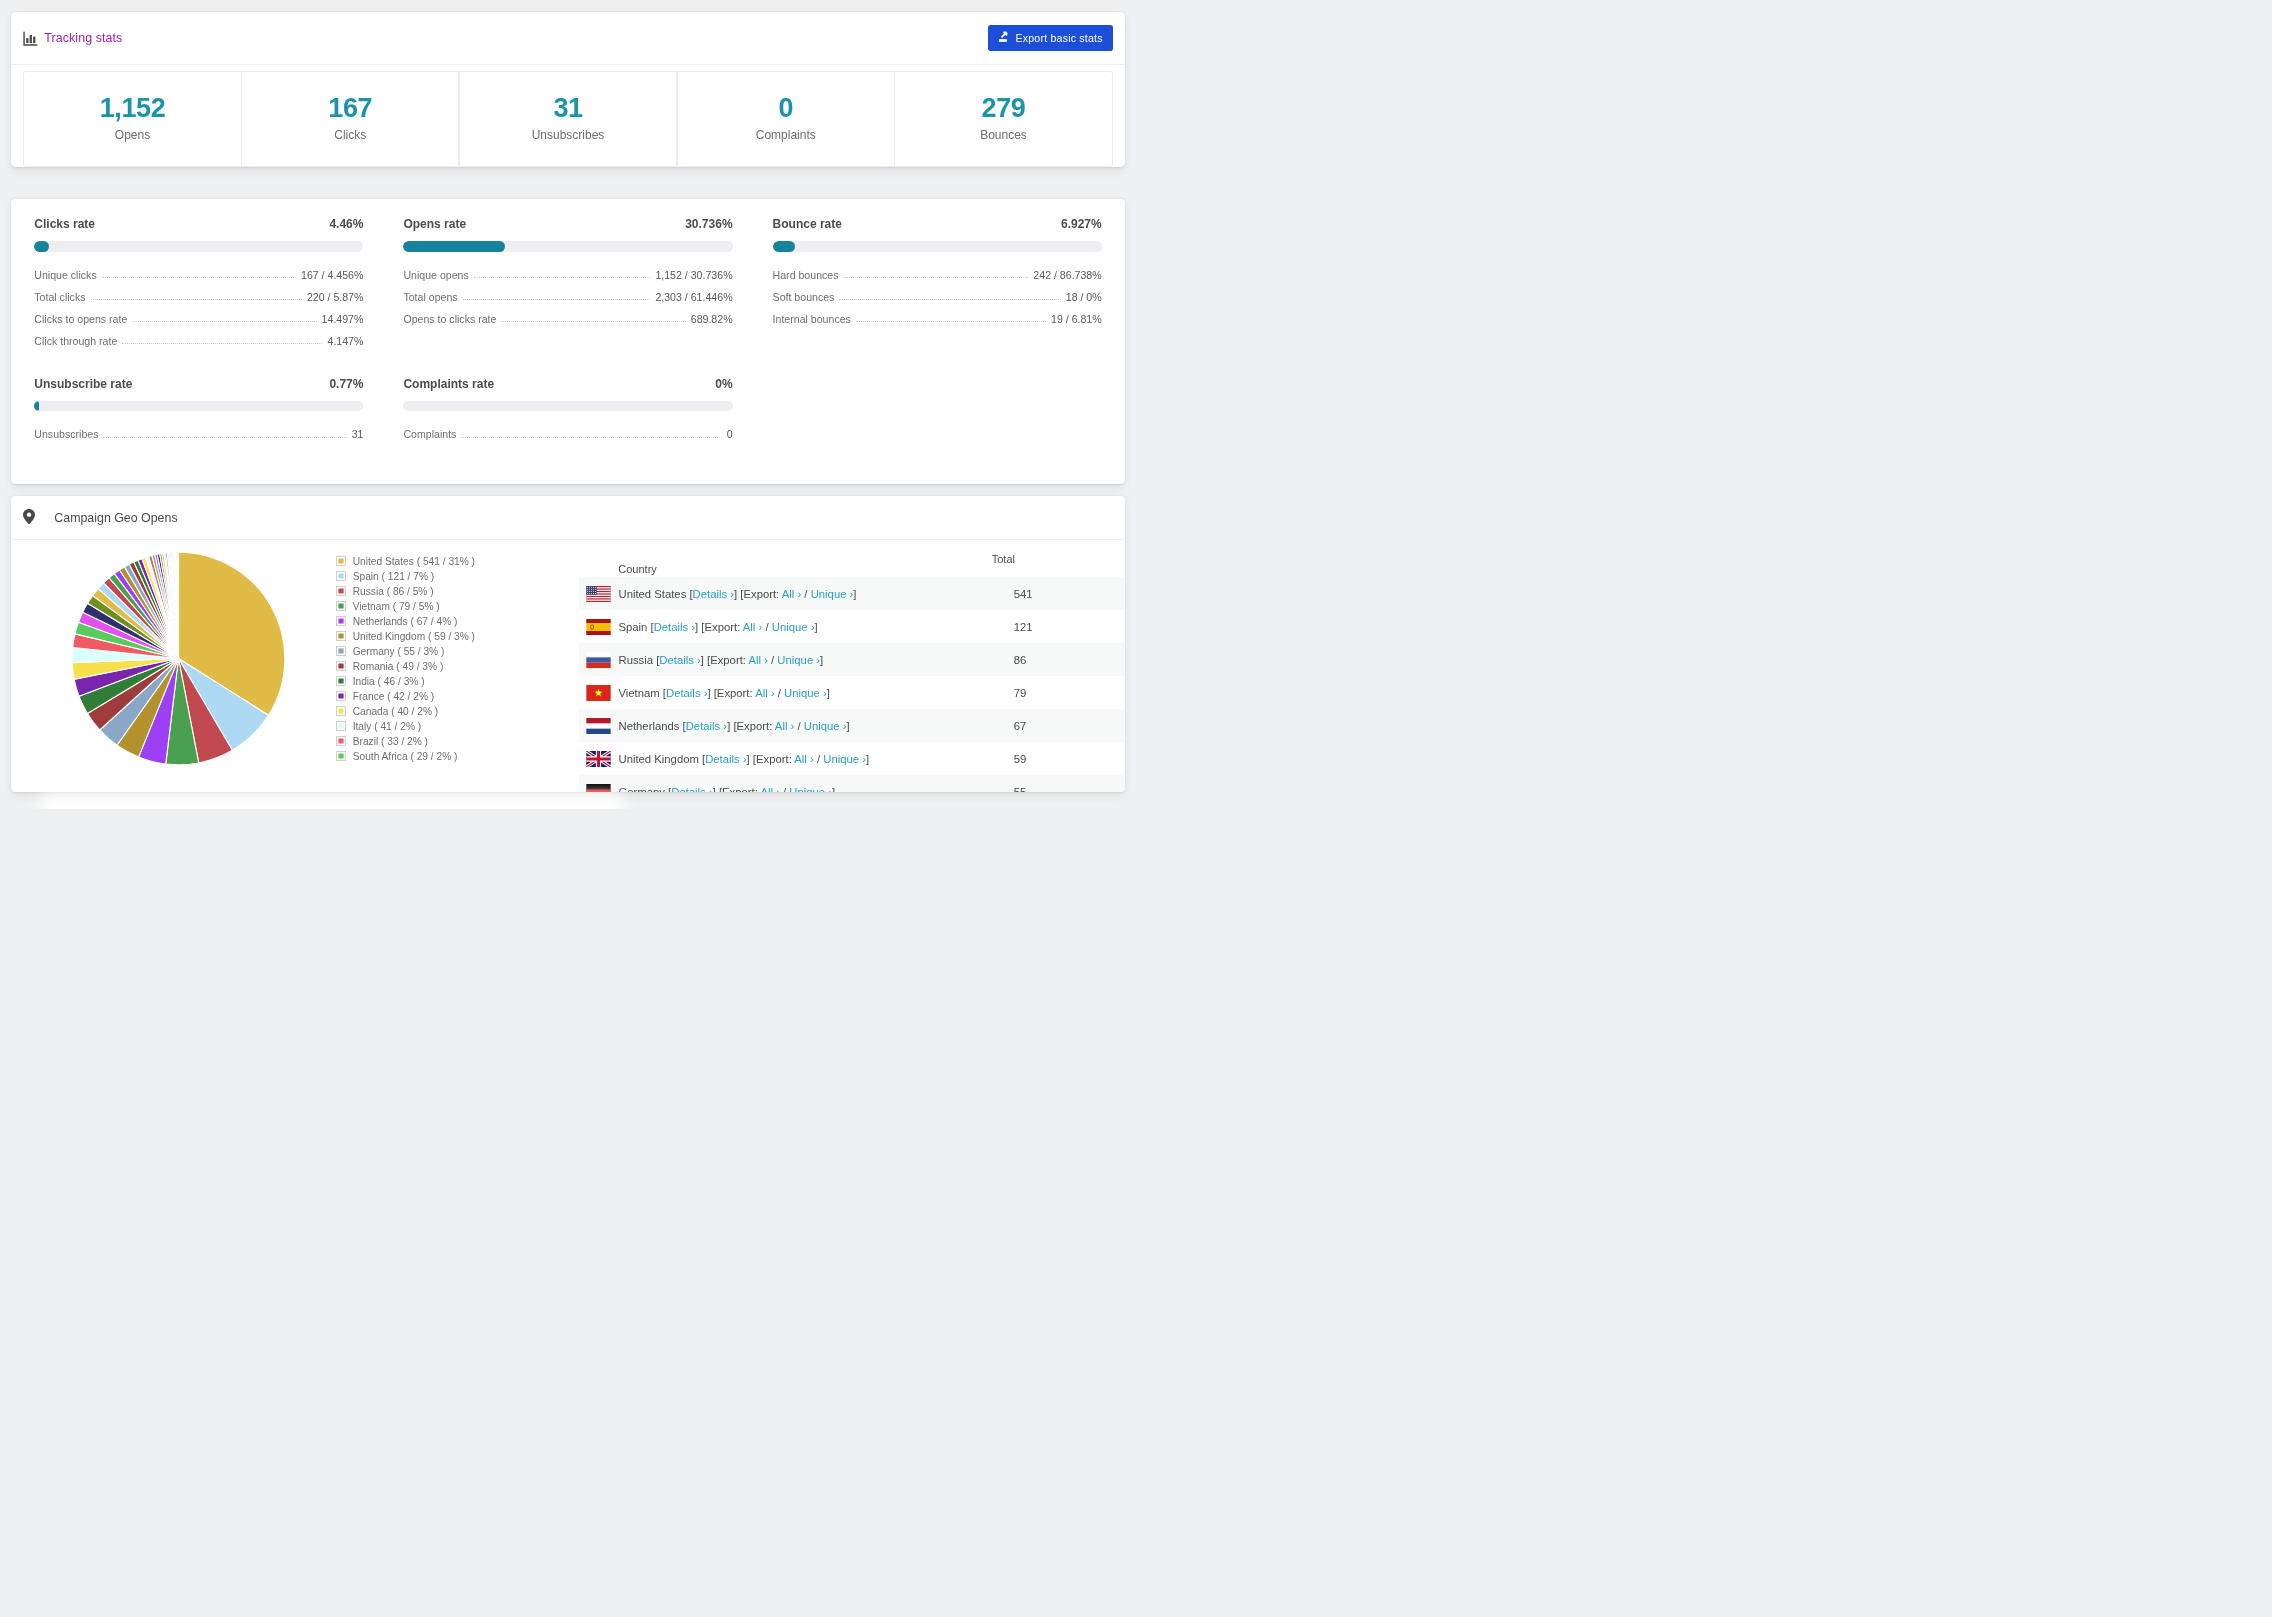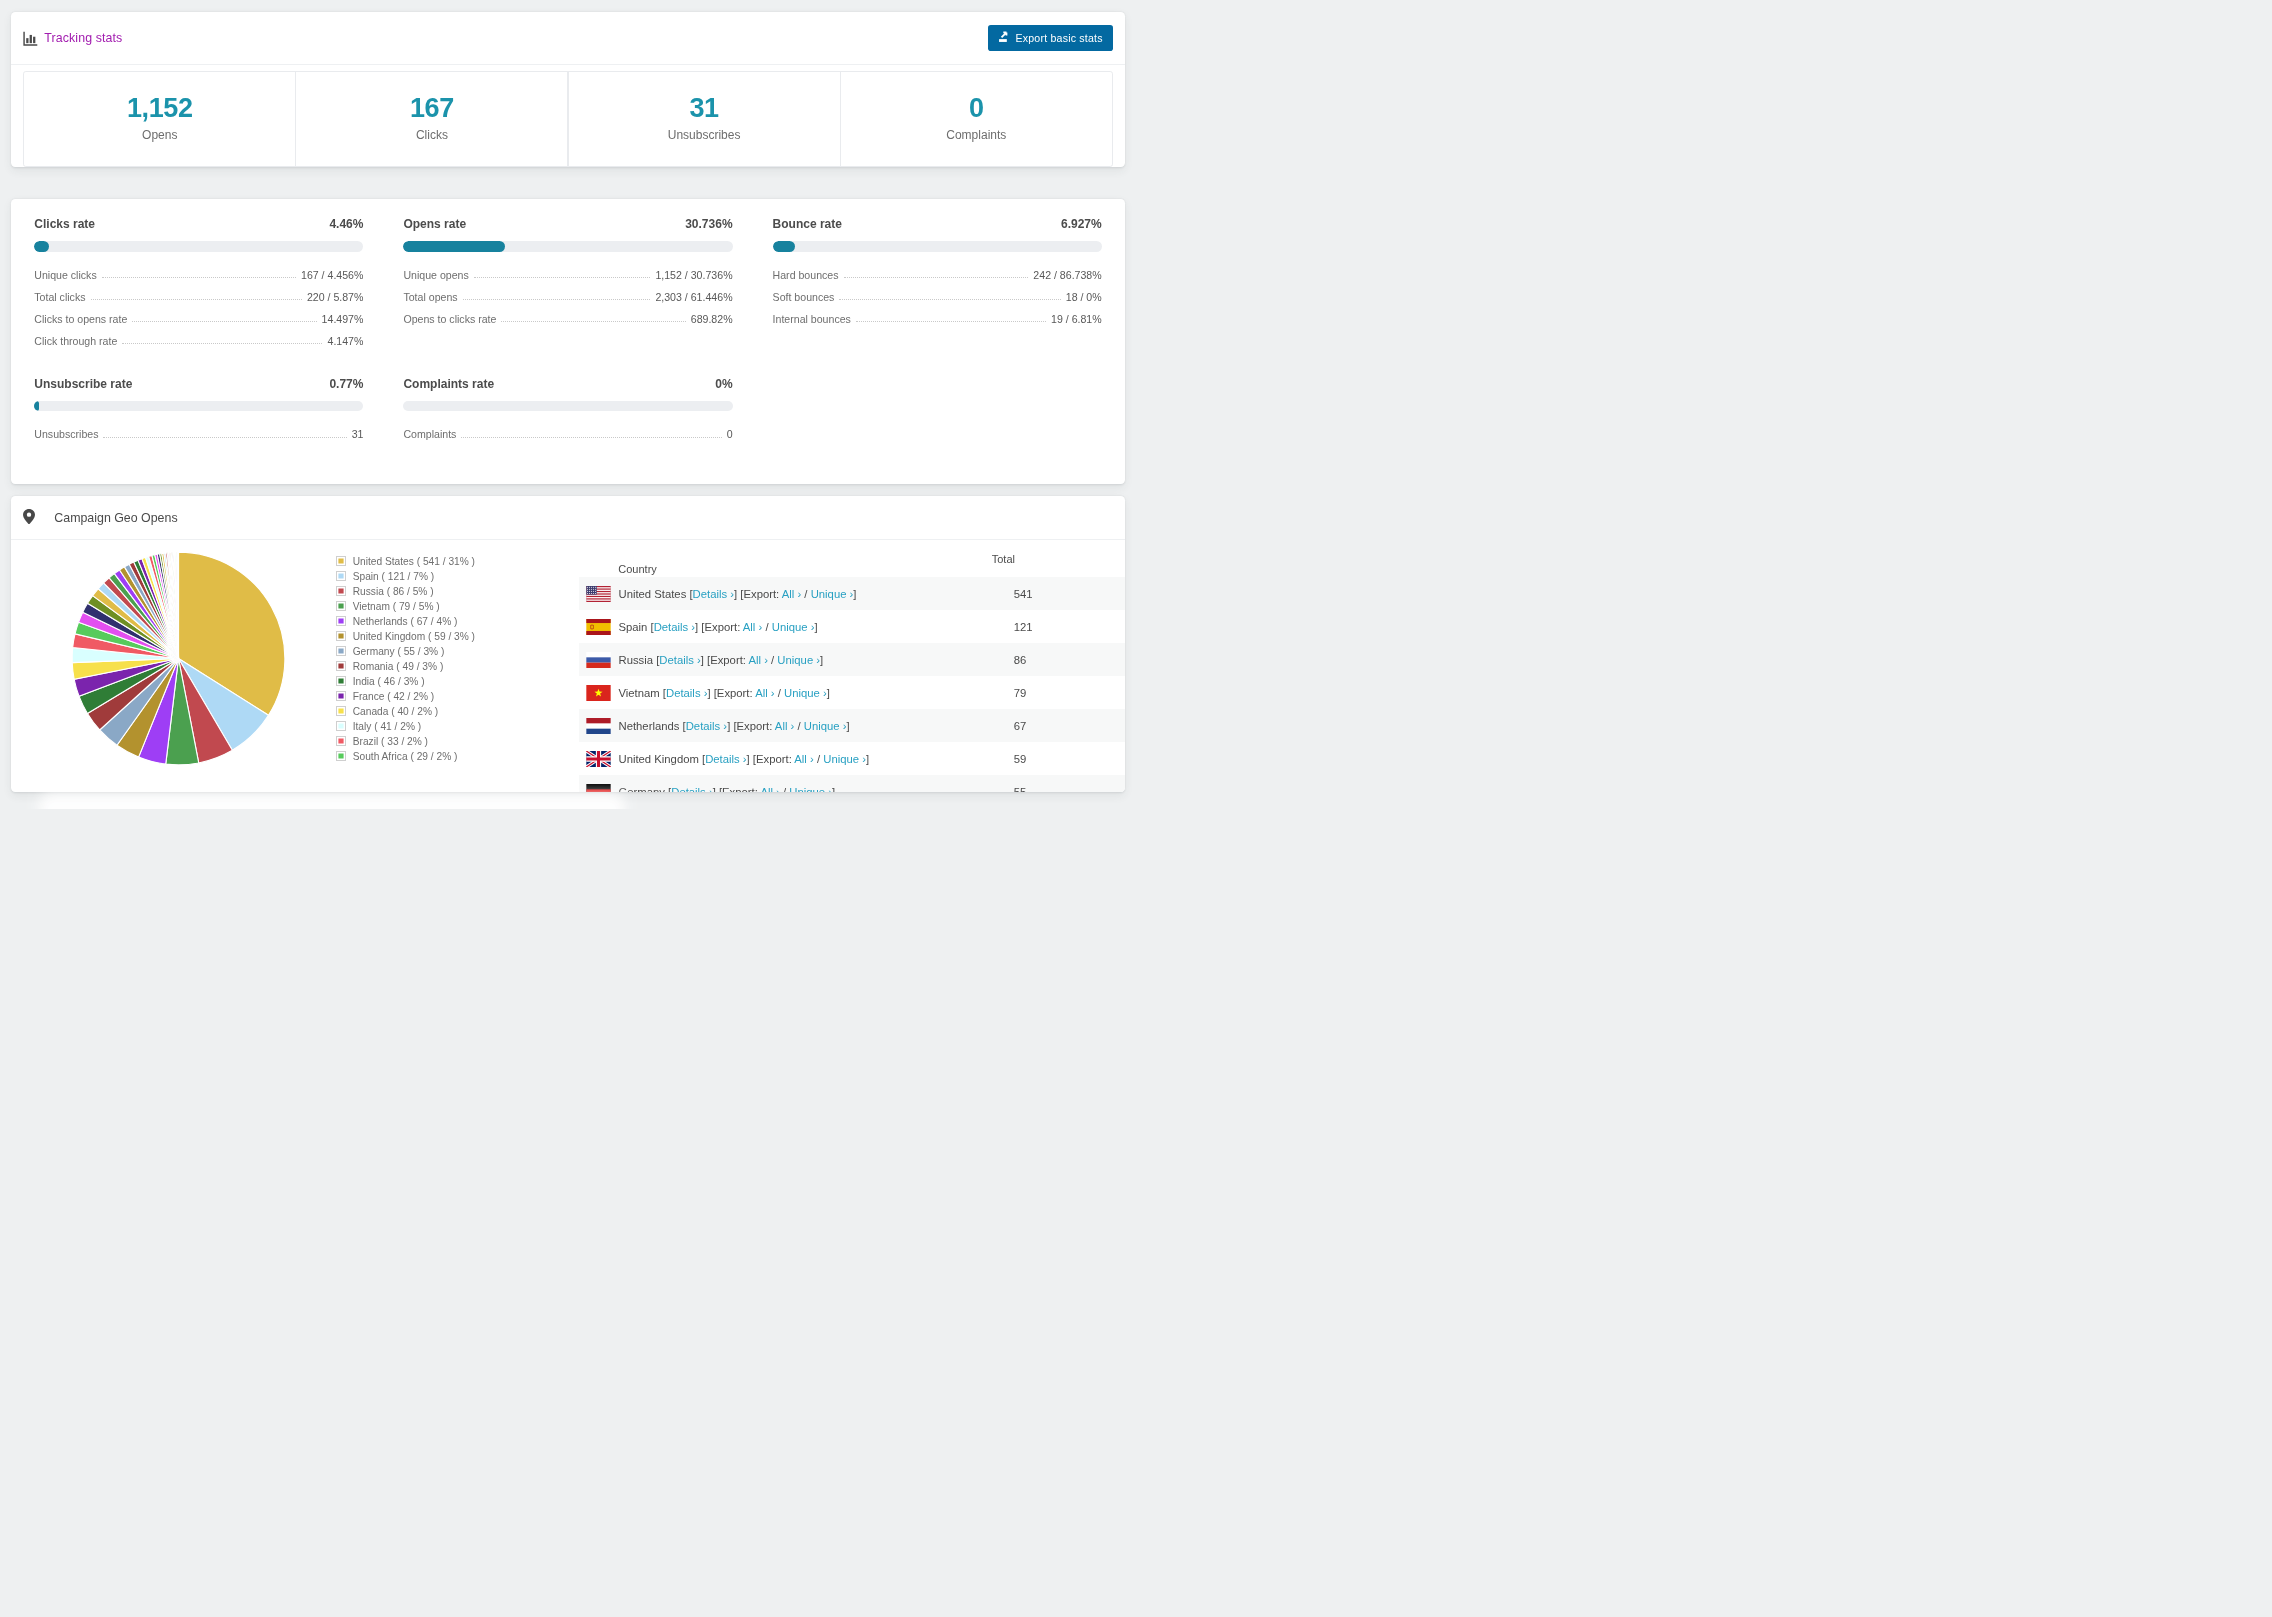--- a/index.html
+++ b/index.html
@@ -20,21 +20,21 @@
   
   .card-header {
     display:flex; align-items:center; justify-content:space-between;
     padding:0 12px; height:53px;
     border-bottom:0.7px solid #eef0f2;
   }
   .card-title { display:flex; align-items:center; gap:6px; font-size:12.4px; color:#a21caf; letter-spacing:0.1px; }
   .card-title svg { display:block; }
   .btn-export {
     display:flex; align-items:center; gap:5.6px;
-    background:#0369a1; color:#fff; border:none; border-radius:2.8px;
+    background:#1d4ed8; color:#fff; border:none; border-radius:2.8px;
     font-family:inherit; font-size:10.6px; letter-spacing:0.2px;
     padding:6.4px 10px; cursor:pointer;
   }
   .stats-row { display:flex; margin:6.4px 12px 32px; }
   .stat-box {
     flex:1; border:0.7px solid #e9ebee; margin-left:-0.7px;
     text-align:center; padding:21px 0 24px;
   }
   .stat-box:first-child { margin-left:0; border-radius:2.8px 0 0 2.8px; }
   .stat-box:last-child { border-radius:0 2.8px 2.8px 0; }
@@ -123,20 +123,24 @@
         <div class="stat-value">167</div>
         <div class="stat-label">Clicks</div>
       </div>
       <div class="stat-box">
         <div class="stat-value">31</div>
         <div class="stat-label">Unsubscribes</div>
       </div>
       <div class="stat-box">
         <div class="stat-value">0</div>
         <div class="stat-label">Complaints</div>
+      </div>
+      <div class="stat-box">
+        <div class="stat-value">279</div>
+        <div class="stat-label">Bounces</div>
       </div>
     </div>
 </div>
 
 <div class="card" style="margin-bottom:12px;">
   <div class="rates-grid">
       <div>
         <div class="rate-head">
           <span class="rate-title">Clicks rate</span>
           <span class="rate-value">4.46%</span>

